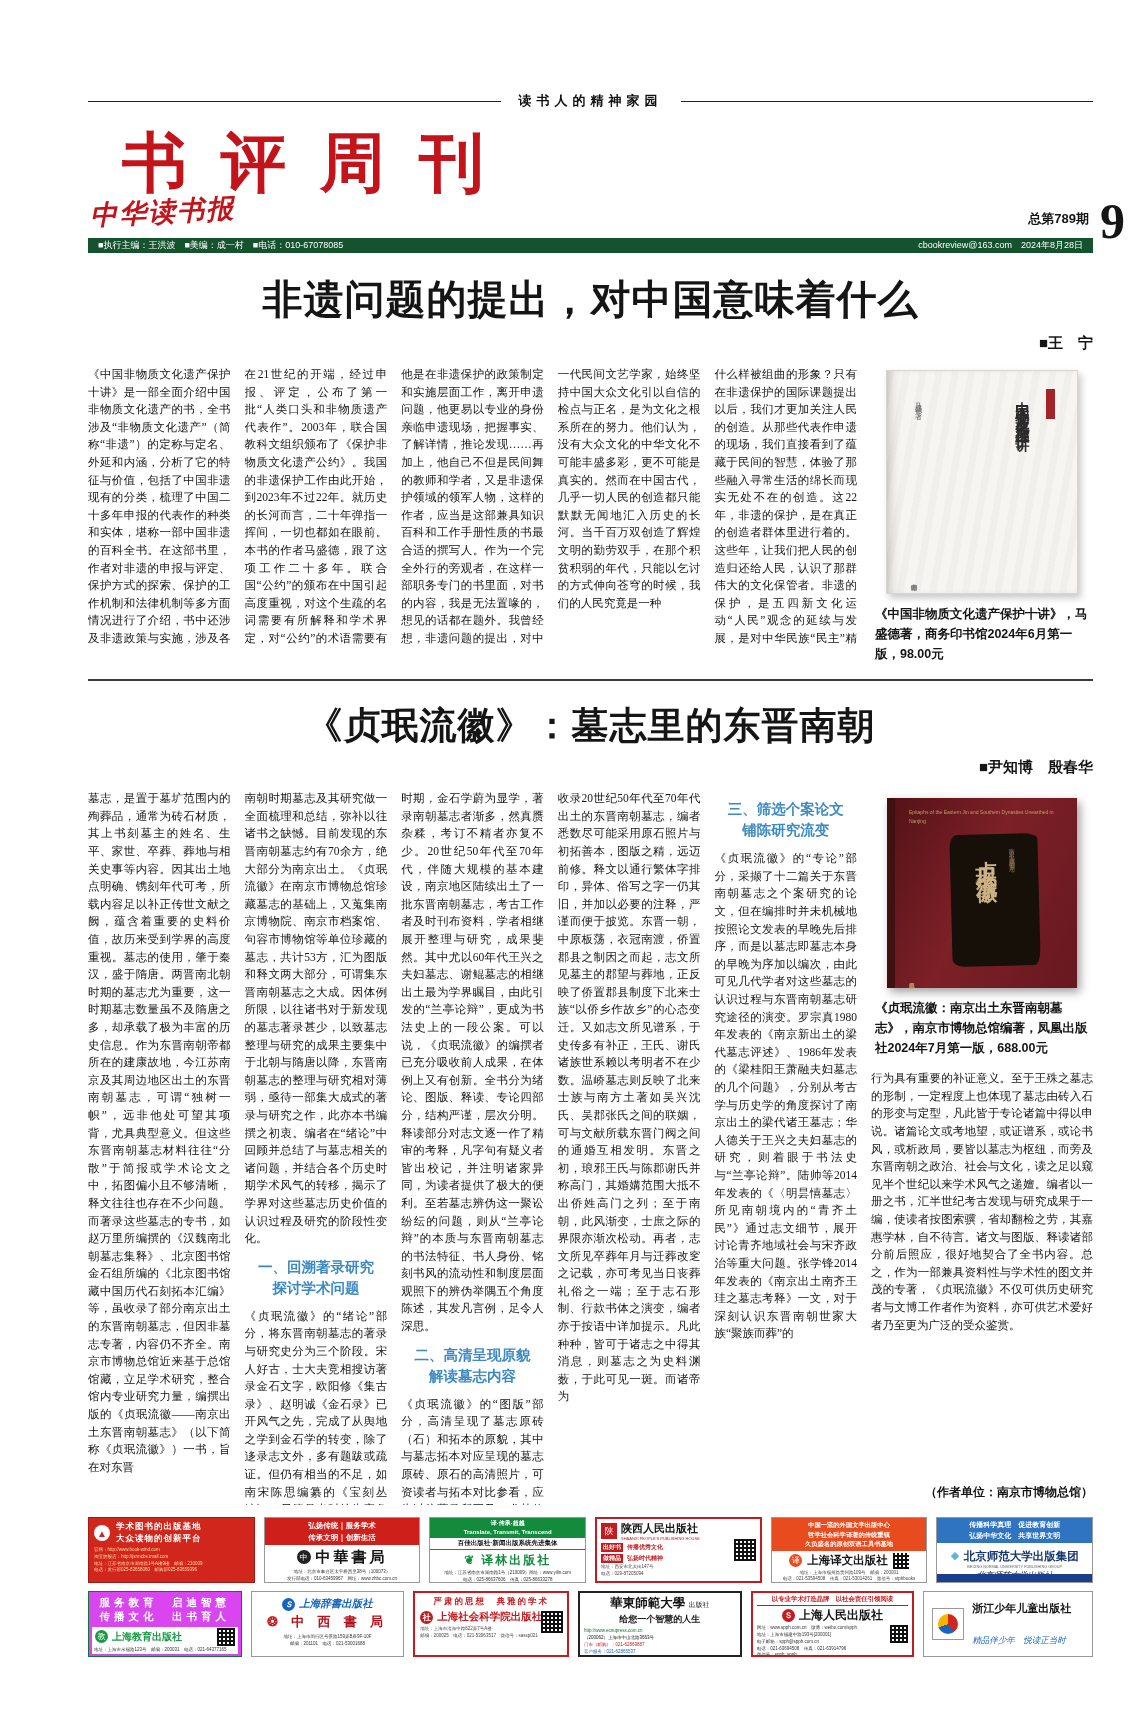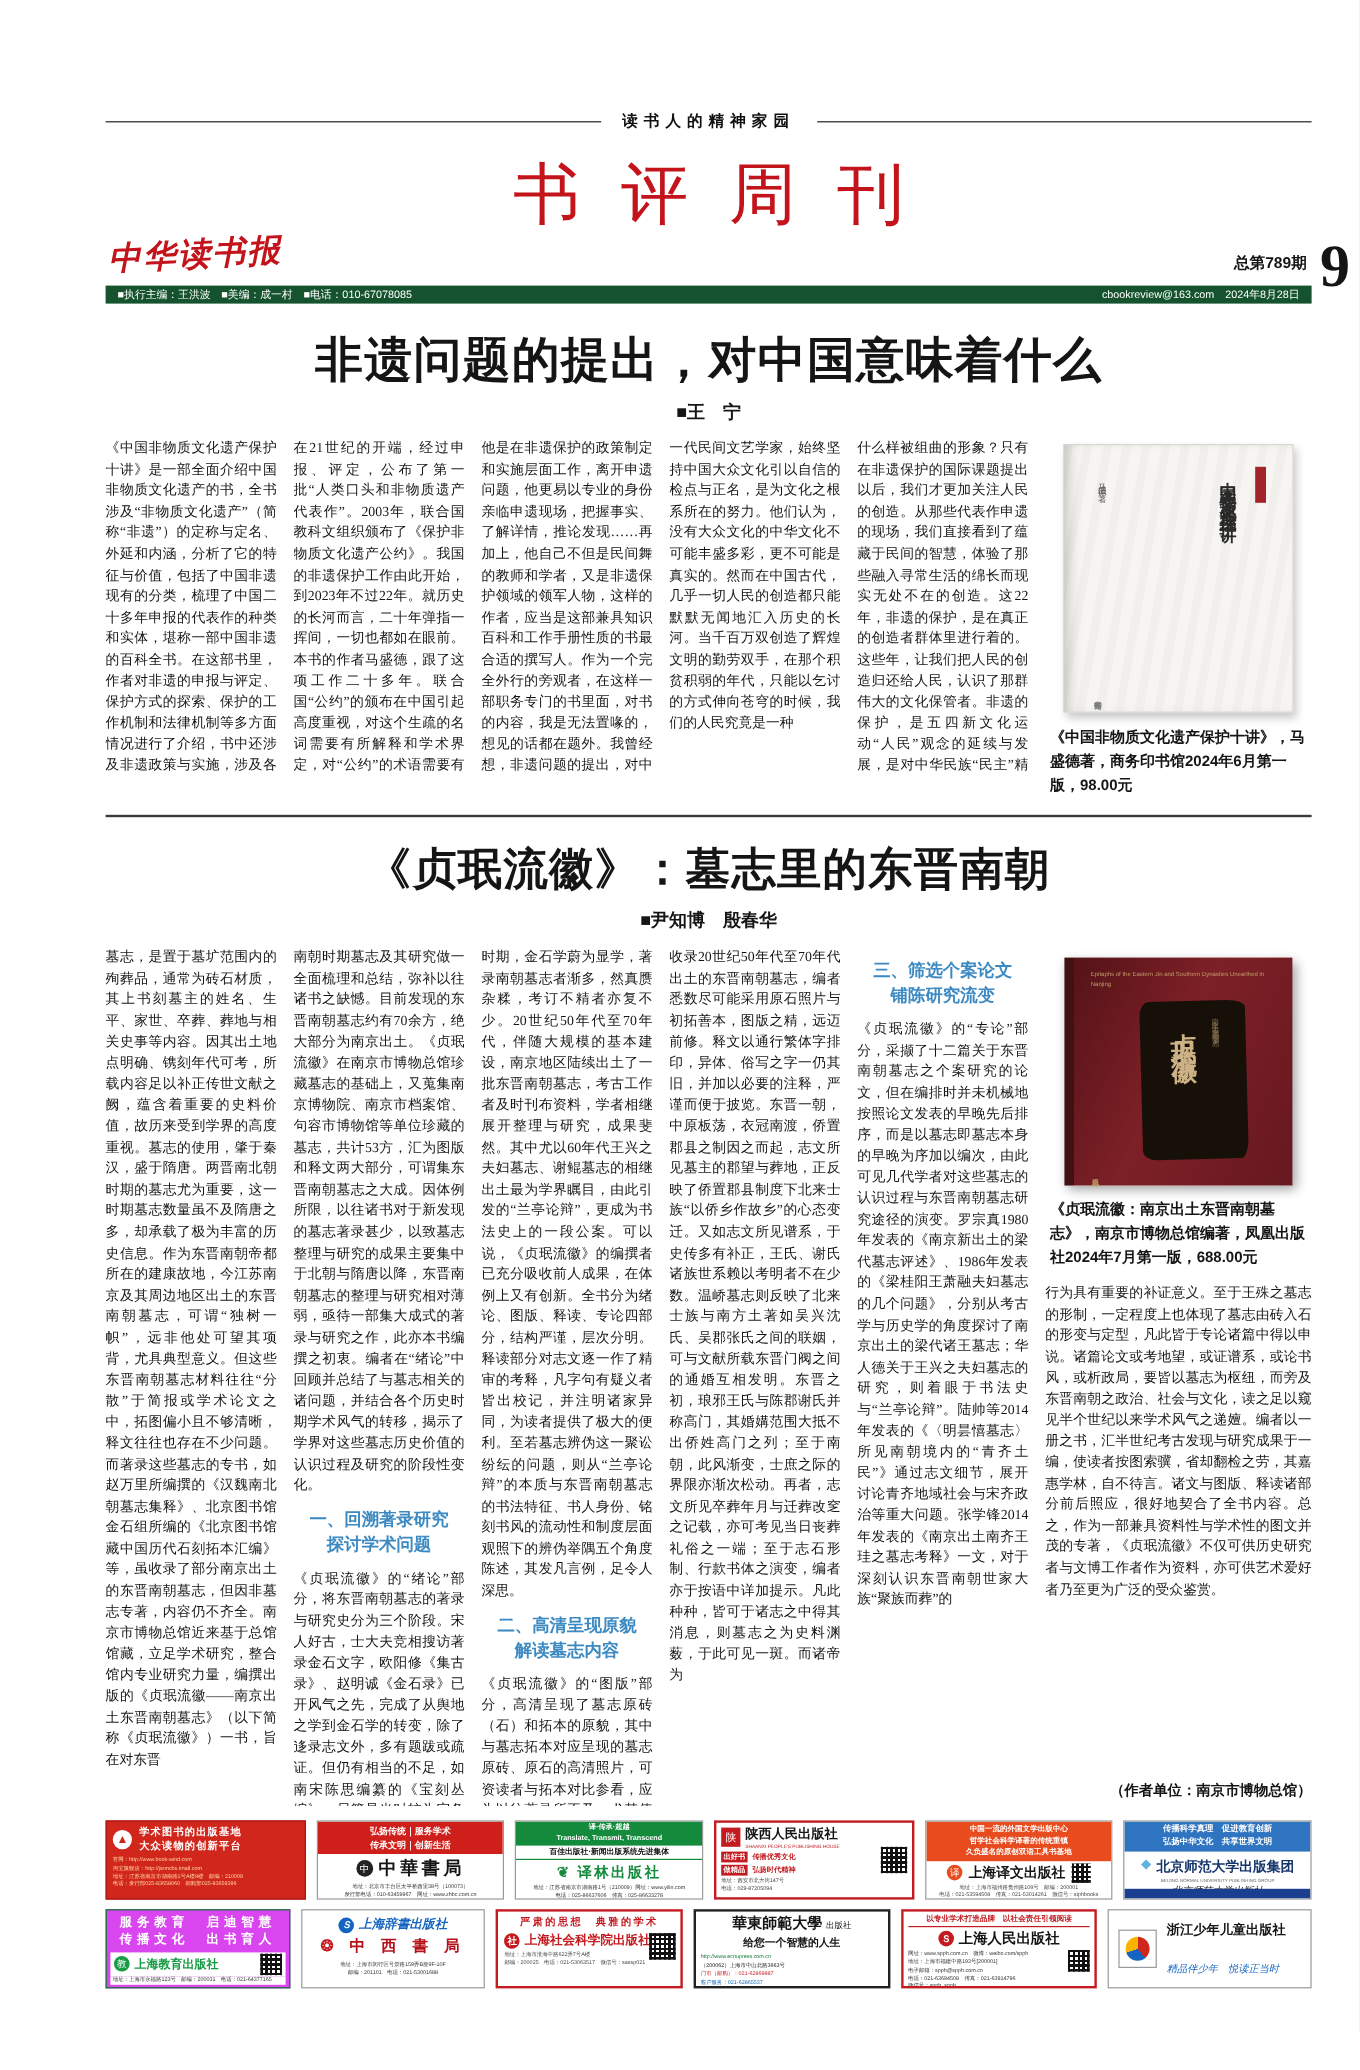--- a/index.html
+++ b/index.html
@@ -4,33 +4,33 @@
 <style>
   html,body{margin:0;padding:0;background:#e8e8e8;}
   .page{width:1133px;height:1725px;background:#fff;position:relative;margin:0 auto;
         font-family:"Liberation Serif",serif;color:#151515;overflow:hidden;}
   .inner{padding:92px 40px 0 88px;}
   
   .tagline{display:flex;align-items:center;gap:18px;font-family:Liberation Mono, monospace;
            font-weight:bold;font-size:13px;letter-spacing:5px;color:#111;}
   .tagline .tl{flex:1;height:1px;background:#222;}
   .masthead{position:relative;height:122px;}
-  .mast-title{position:absolute;left:0;right:0;top:-6px;text-align:center;font-size:56px;line-height:118px;
-              font-weight:400;color:#c3141c;letter-spacing:34px;text-indent:34px;font-family:"Liberation Serif",serif;}
+  .mast-title{position:absolute;left:0;right:0;top:-6px;text-align:left;font-size:65px;line-height:118px;
+              font-weight:700;color:#c3141c;letter-spacing:34px;text-indent:34px;font-family:"Liberation Serif",serif;}
   .paper-logo{position:absolute;left:2px;bottom:2px;color:#c3141c;font-size:27px;font-weight:bold;
               font-style:italic;transform:rotate(-3deg);letter-spacing:2px;}
   .issue{position:absolute;right:4px;bottom:4px;font-size:13px;font-weight:bold;
          font-family:"Liberation Sans",sans-serif;}
   .infobar{height:15px;background:#14532d;display:flex;justify-content:space-between;color:#fff;
            font-size:9px;line-height:15px;padding:0 10px;font-family:"Liberation Sans",sans-serif;margin-top:6px;}
   .pagenum{position:absolute;right:8px;top:196px;font-size:50px;font-weight:bold;line-height:1;}
   
   .a-head{font-size:40px;font-weight:900;text-align:center;margin:22px 0 0;letter-spacing:1px;line-height:1.25;}
   .a2-head{font-size:37px;}
-  .byline{text-align:center;font-weight:bold;font-size:15px;font-family:"Liberation Sans",sans-serif;margin:9px 0 13px;}
+  .byline{text-align:right;font-weight:bold;font-size:15px;font-family:"Liberation Sans",sans-serif;margin:9px 0 13px;}
   .body-row{display:flex;gap:14px;}
   .col{flex:1;font-size:11.5px;line-height:17.6px;text-align:justify;overflow:hidden;}
   .colA1{height:282px;}
   .colA2{height:715px;}
   .ind{text-indent:2em;display:inline;}
   .subhead{color:#3d8ac2;font-weight:bold;font-size:14.5px;text-align:center;line-height:1.45;
            margin:9px 0;font-family:"Liberation Sans",sans-serif;}
   .side{width:222px;flex:none;}
   .caption{margin-top:10px;font-size:12.5px;font-weight:bold;line-height:1.6;
            font-family:"Liberation Sans",sans-serif;padding:0 4px;}

